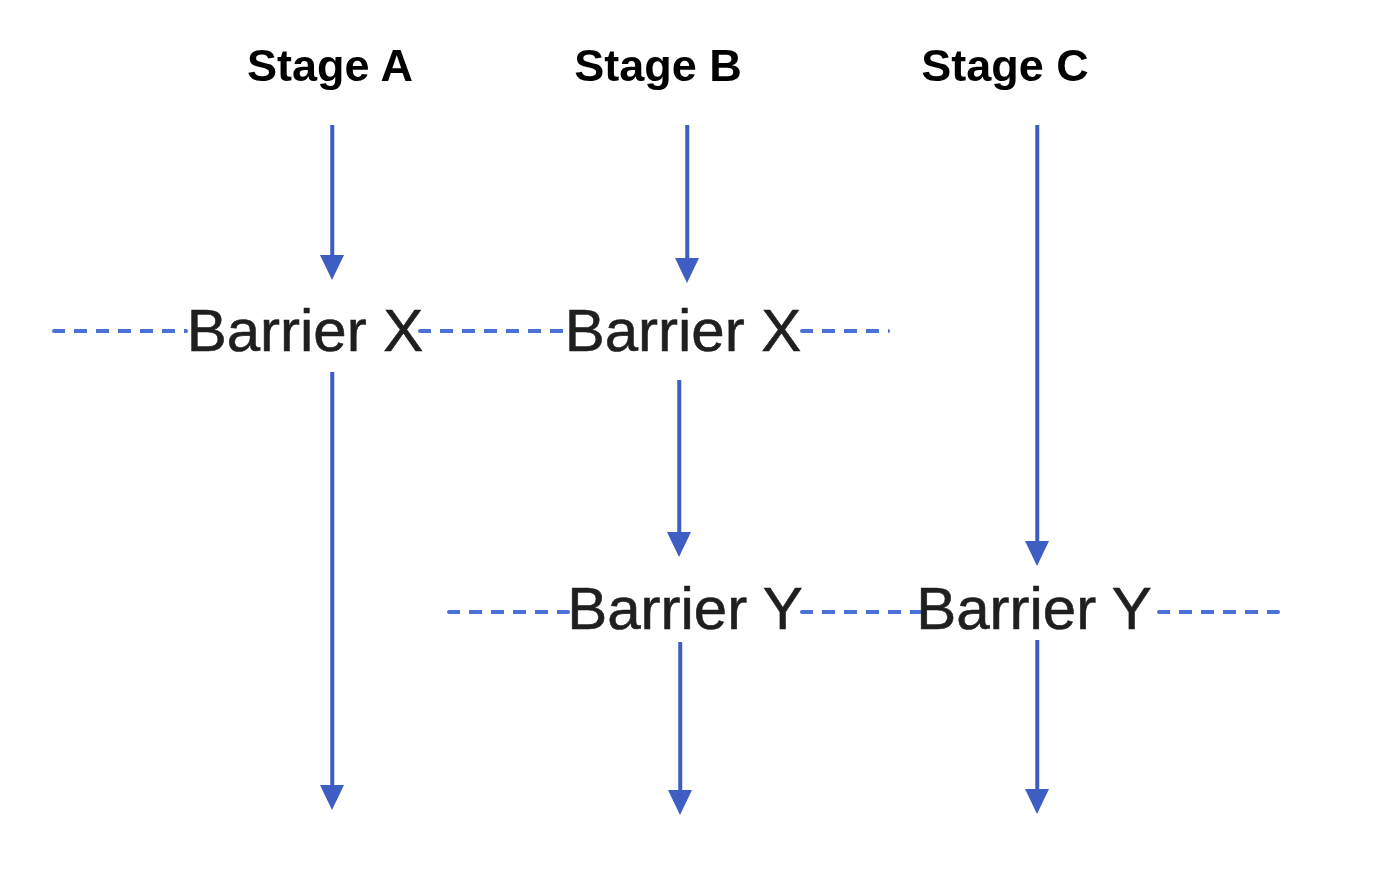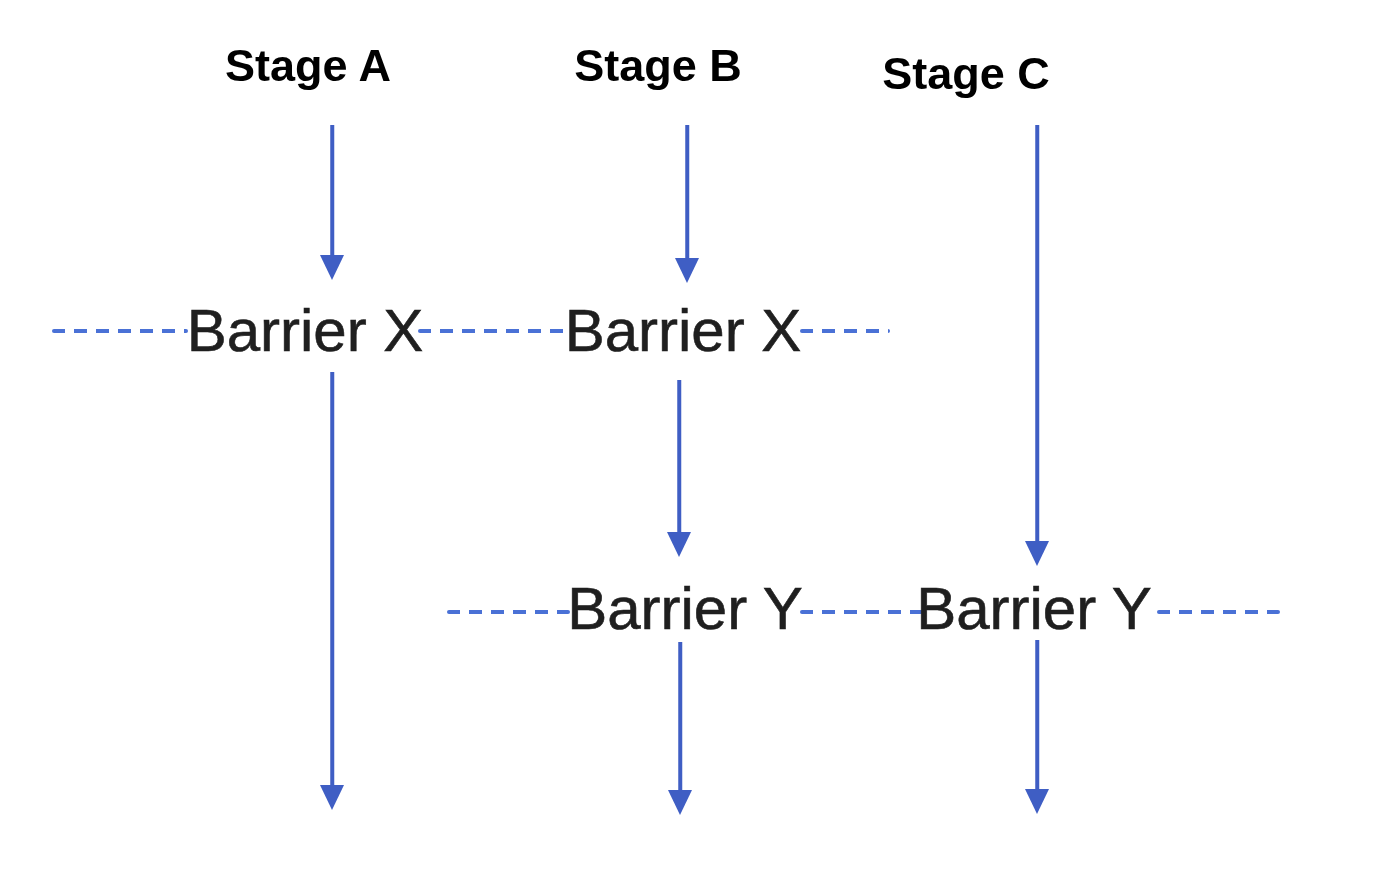--- a/index.html
+++ b/index.html
@@ -67,23 +67,23 @@
       var(--dash, #4a71d6) 0px, var(--dash, #4a71d6) 13px,
       transparent 13px, transparent 22px);
     border-radius: 2px;
   }
 </style>
 </head>
 <body>
 
 <div class="canvas">
 
-  <div class="heading" style="left:308px; top:43px;">Stage A</div>
+  <div class="heading" style="left:330px; top:43px;">Stage A</div>
   <div class="heading" style="left:658px; top:43px;">Stage B</div>
-  <div class="heading" style="left:966px; top:43px;margin-top:8px;">Stage C</div>
+  <div class="heading" style="left:1005px; top:43px;">Stage C</div>
 
   <div class="arrow" style="left:332px; top:125px; height:155px;">
     <div class="shaft"></div>
     <div class="head"></div>
   </div>
   <div class="arrow" style="left:332px; top:372px; height:438px;">
     <div class="shaft"></div>
     <div class="head"></div>
   </div>
 

